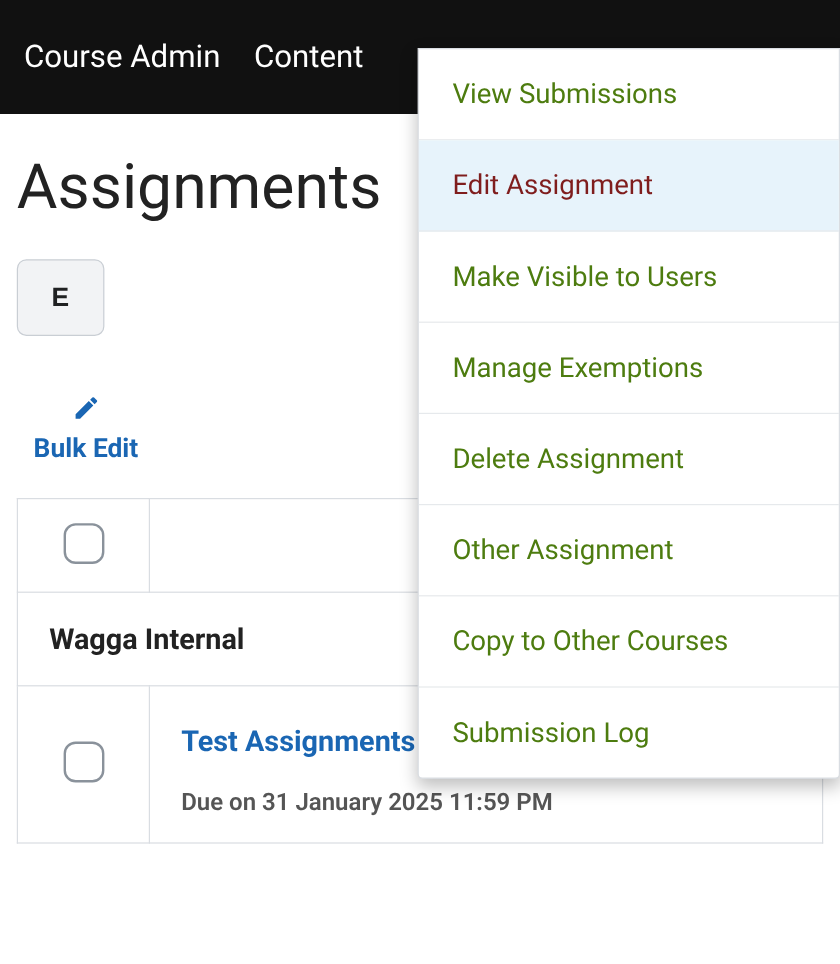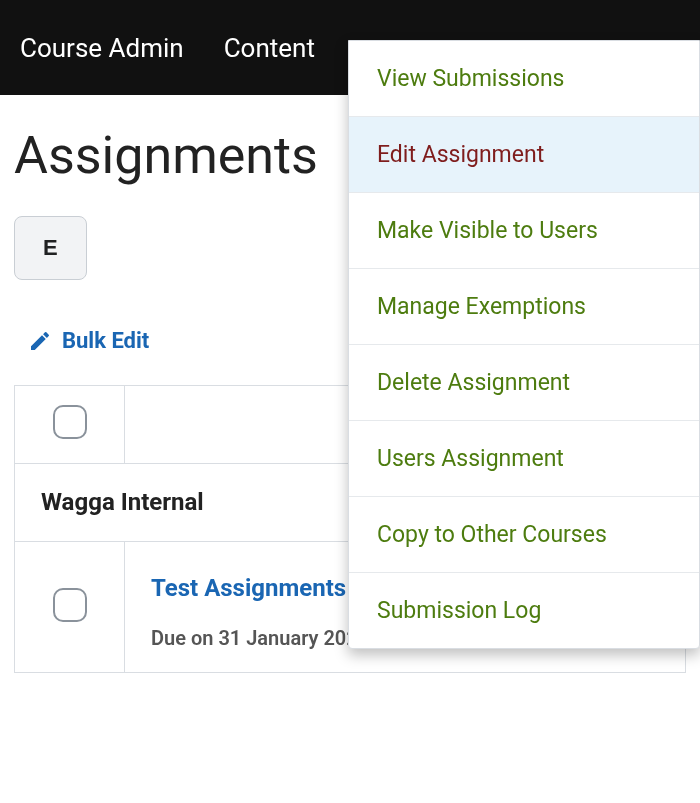--- a/index.html
+++ b/index.html
@@ -10,21 +10,21 @@
     height: 803px;
     overflow: hidden;
     position: relative;
   }
   .navbar {
     background: #111;
     height: 95px;
     display: flex;
     align-items: center;
     padding: 0 20px;
-    gap: 40px;
+    gap: 28px;
   }
   .navbar-item {
     color: #fff;
     font-size: 26px;
     font-weight: 400;
     cursor: pointer;
   }
   .page-title {
     font-size: 52px;
     font-weight: 400;
@@ -60,20 +60,21 @@
     padding: 48px 28px 28px 28px;
   }
   .bulk-edit-link {
     color: #1a66b3;
     font-size: 22px;
     font-weight: 700;
     display: inline-flex;
     align-items: center;
     gap: 10px;
     cursor: pointer;
+    flex-direction: column;
   }
   .pencil-icon {
     width: 24px; height: 24px;
     display: inline-block;
   }
   .table {
     width: calc(100% - 28px);
     margin-left: 14px;
     border-collapse: collapse;
   }
@@ -228,16 +229,16 @@
   </tr>
 </tbody>
   </table>
 
 <div class="dropdown">
   <div class="dropdown-item">View Submissions</div>
   <div class="dropdown-item highlighted">Edit Assignment</div>
   <div class="dropdown-item">Make Visible to Users</div>
   <div class="dropdown-item">Manage Exemptions</div>
   <div class="dropdown-item">Delete Assignment</div>
-  <div class="dropdown-item">Users Assignment</div>
+  <div class="dropdown-item">Other Assignment</div>
   <div class="dropdown-item">Copy to Other Courses</div>
   <div class="dropdown-item">Submission Log</div>
 </div>
 
 </body></html>

